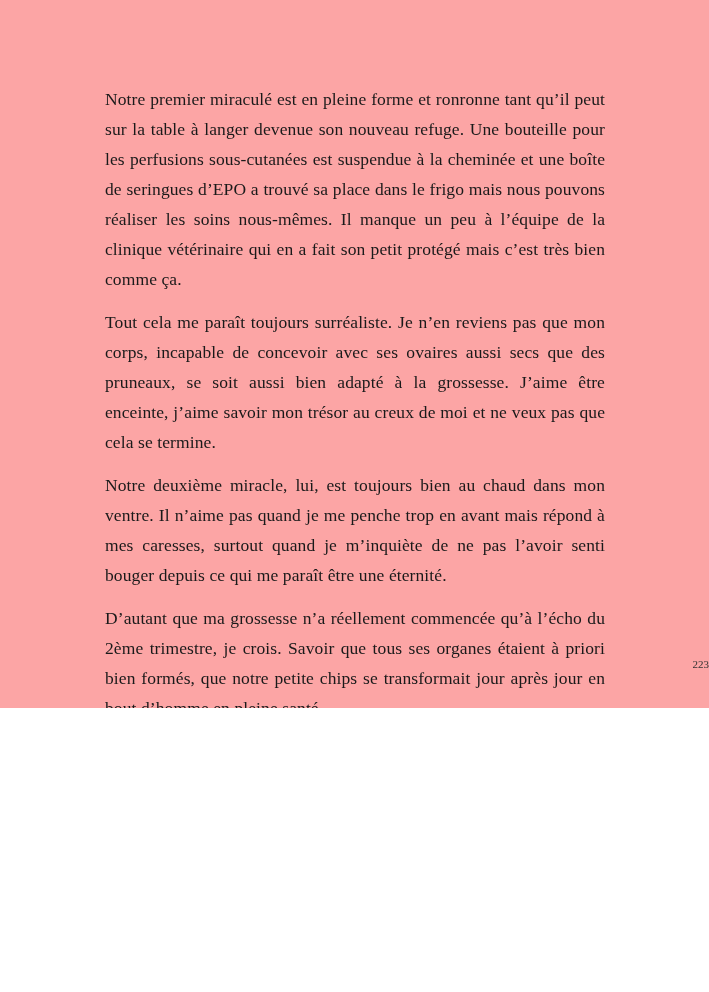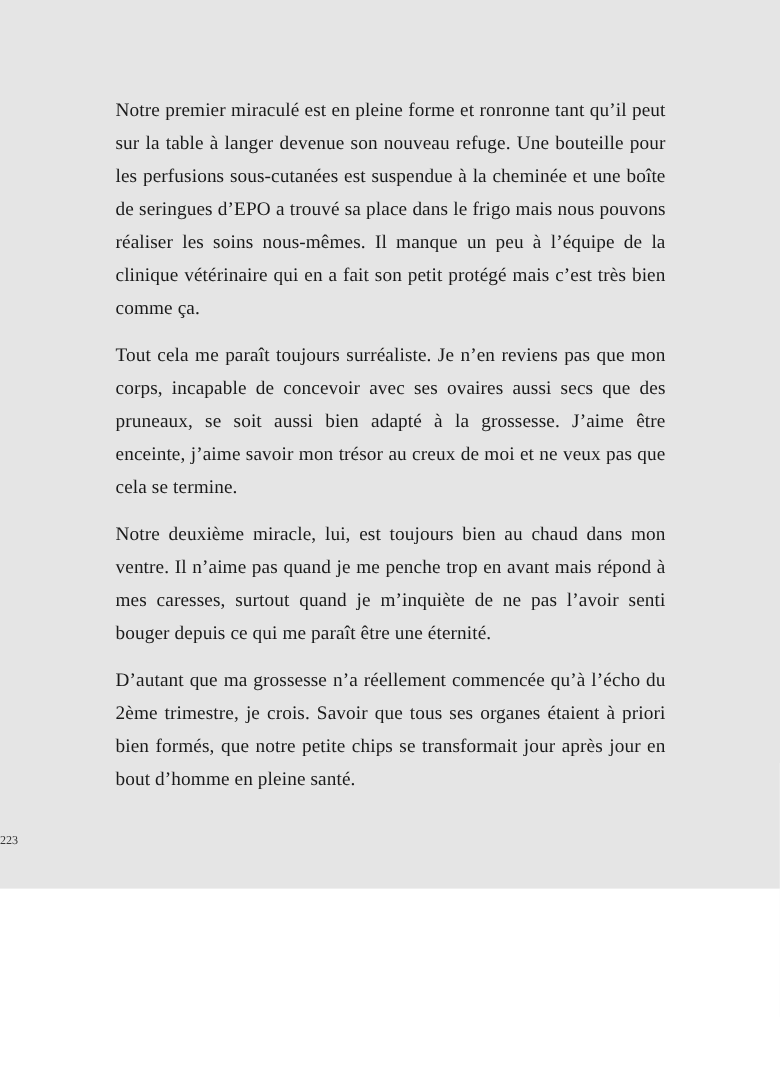--- a/index.html
+++ b/index.html
@@ -3,22 +3,22 @@
 <meta charset="utf-8">
 <style>
   html, body {
     margin: 0;
     padding: 0;
     background: #ffffff;
   }
   .page {
     position: relative;
     width: 709px;
-    height: 808px;
-    background: #e5e5e5;
+    height: 708px;
+    background: #fca5a5;
     box-sizing: border-box;
     overflow: hidden;
     font-family: "Liberation Serif", "DejaVu Serif", serif;
     color: #1a1a1a;
   }
   .text-block {
     position: absolute;
     top: 84px;
     left: 105px;
     width: 500px;
@@ -32,21 +32,21 @@
     letter-spacing: 0.1px;
   }
   .text-block p:last-child {
     margin-bottom: 4px;
   }
   .page-number {
     position: absolute;
     bottom: 38px;
     left: 0;
     width: 100%;
-    text-align: left;
+    text-align: right;
     font-size: 11px;
     color: #333333;
     font-family: "Liberation Serif", "DejaVu Serif", serif;
   }
 </style>
 </head>
 <body>
 
 <div class="page">
   <div class="text-block">

